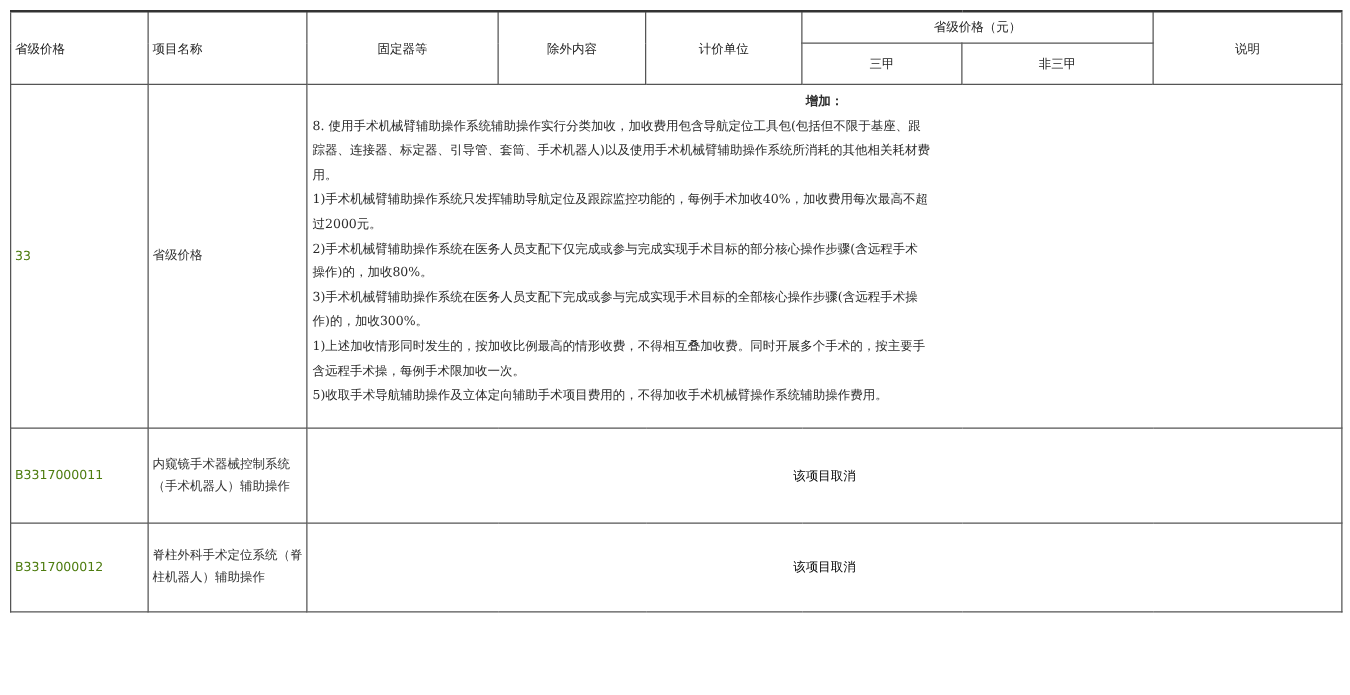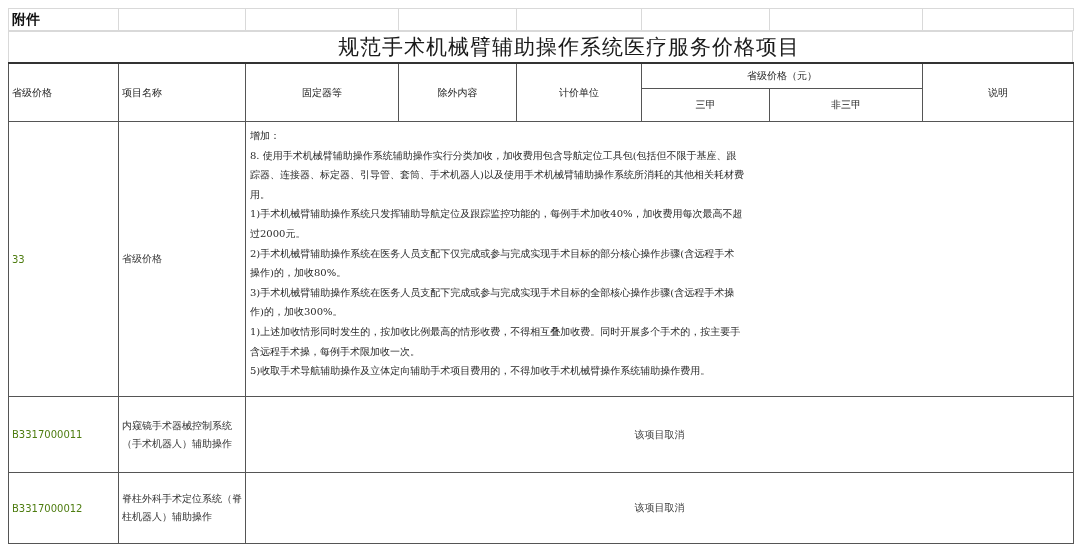--- a/index.html
+++ b/index.html
@@ -17,61 +17,30 @@
     .title { text-align: center; font-size: 21px; color: #1a1a1a; padding-left: 60px; letter-spacing: 1px; }
     .main td { border: 1px solid #555; font-size: 10px; }
     .main { border-top: 2px solid #333; }
     .hdr td { height: 30px; }
     .center { text-align: center; }
     .content-cell {
       font-family: "DejaVu Serif", serif; font-size: 12.6px; line-height: 19.6px;
       color: #2a2a2a; vertical-align: top; padding: 4px 4px 4px 4px;
     }
     .content-cell .line { display: block; }
-    .content-cell .head { font-weight: normal; }
+    .content-cell .head { font-weight: bold; text-align: center; }
     .code-cell { font-size: 12.5px; color: #4d7c0f; }
     .name-cell { font-size: 12.5px; color: #333; line-height: 18px; }
-    .cancel { font-family: "DejaVu Serif", serif; font-size: 13px; color: #404040; text-align: center; }
+    .cancel { font-family: "DejaVu Serif", serif; font-size: 13px; color: #000000; text-align: center; }
   </style>
 </head>
 <body>
 
 <div class="sheet">
-  <table class="grid-light">
-    <colgroup>
-      <col style="width:110px">
-        <col style="width:127px">
-        <col style="width:153px">
-        <col style="width:118px">
-      <col style="width:125px">
-        <col style="width:128px">
-        <col style="width:153px">
-        <col style="width:151px">
-    </colgroup>
-    <tbody>
-        <tr>
-      <td class="attach">附件</td>
-      <td></td>
-      <td></td>
-      <td></td>
-      <td></td>
-      <td></td>
-      <td></td>
-      <td></td>
-    </tr>
-  </tbody>
-    </table>
 
-  <table class="title-row">
-    <tbody>
-        <tr>
-      <td class="title">规范手术机械臂辅助操作系统医疗服务价格项目</td>
-    </tr>
-  </tbody>
-    </table>
 
   <table class="main">
     <colgroup>
       <col style="width:110px">
         <col style="width:127px">
         <col style="width:153px">
         <col style="width:118px">
       <col style="width:125px">
         <col style="width:128px">
         <col style="width:153px">

